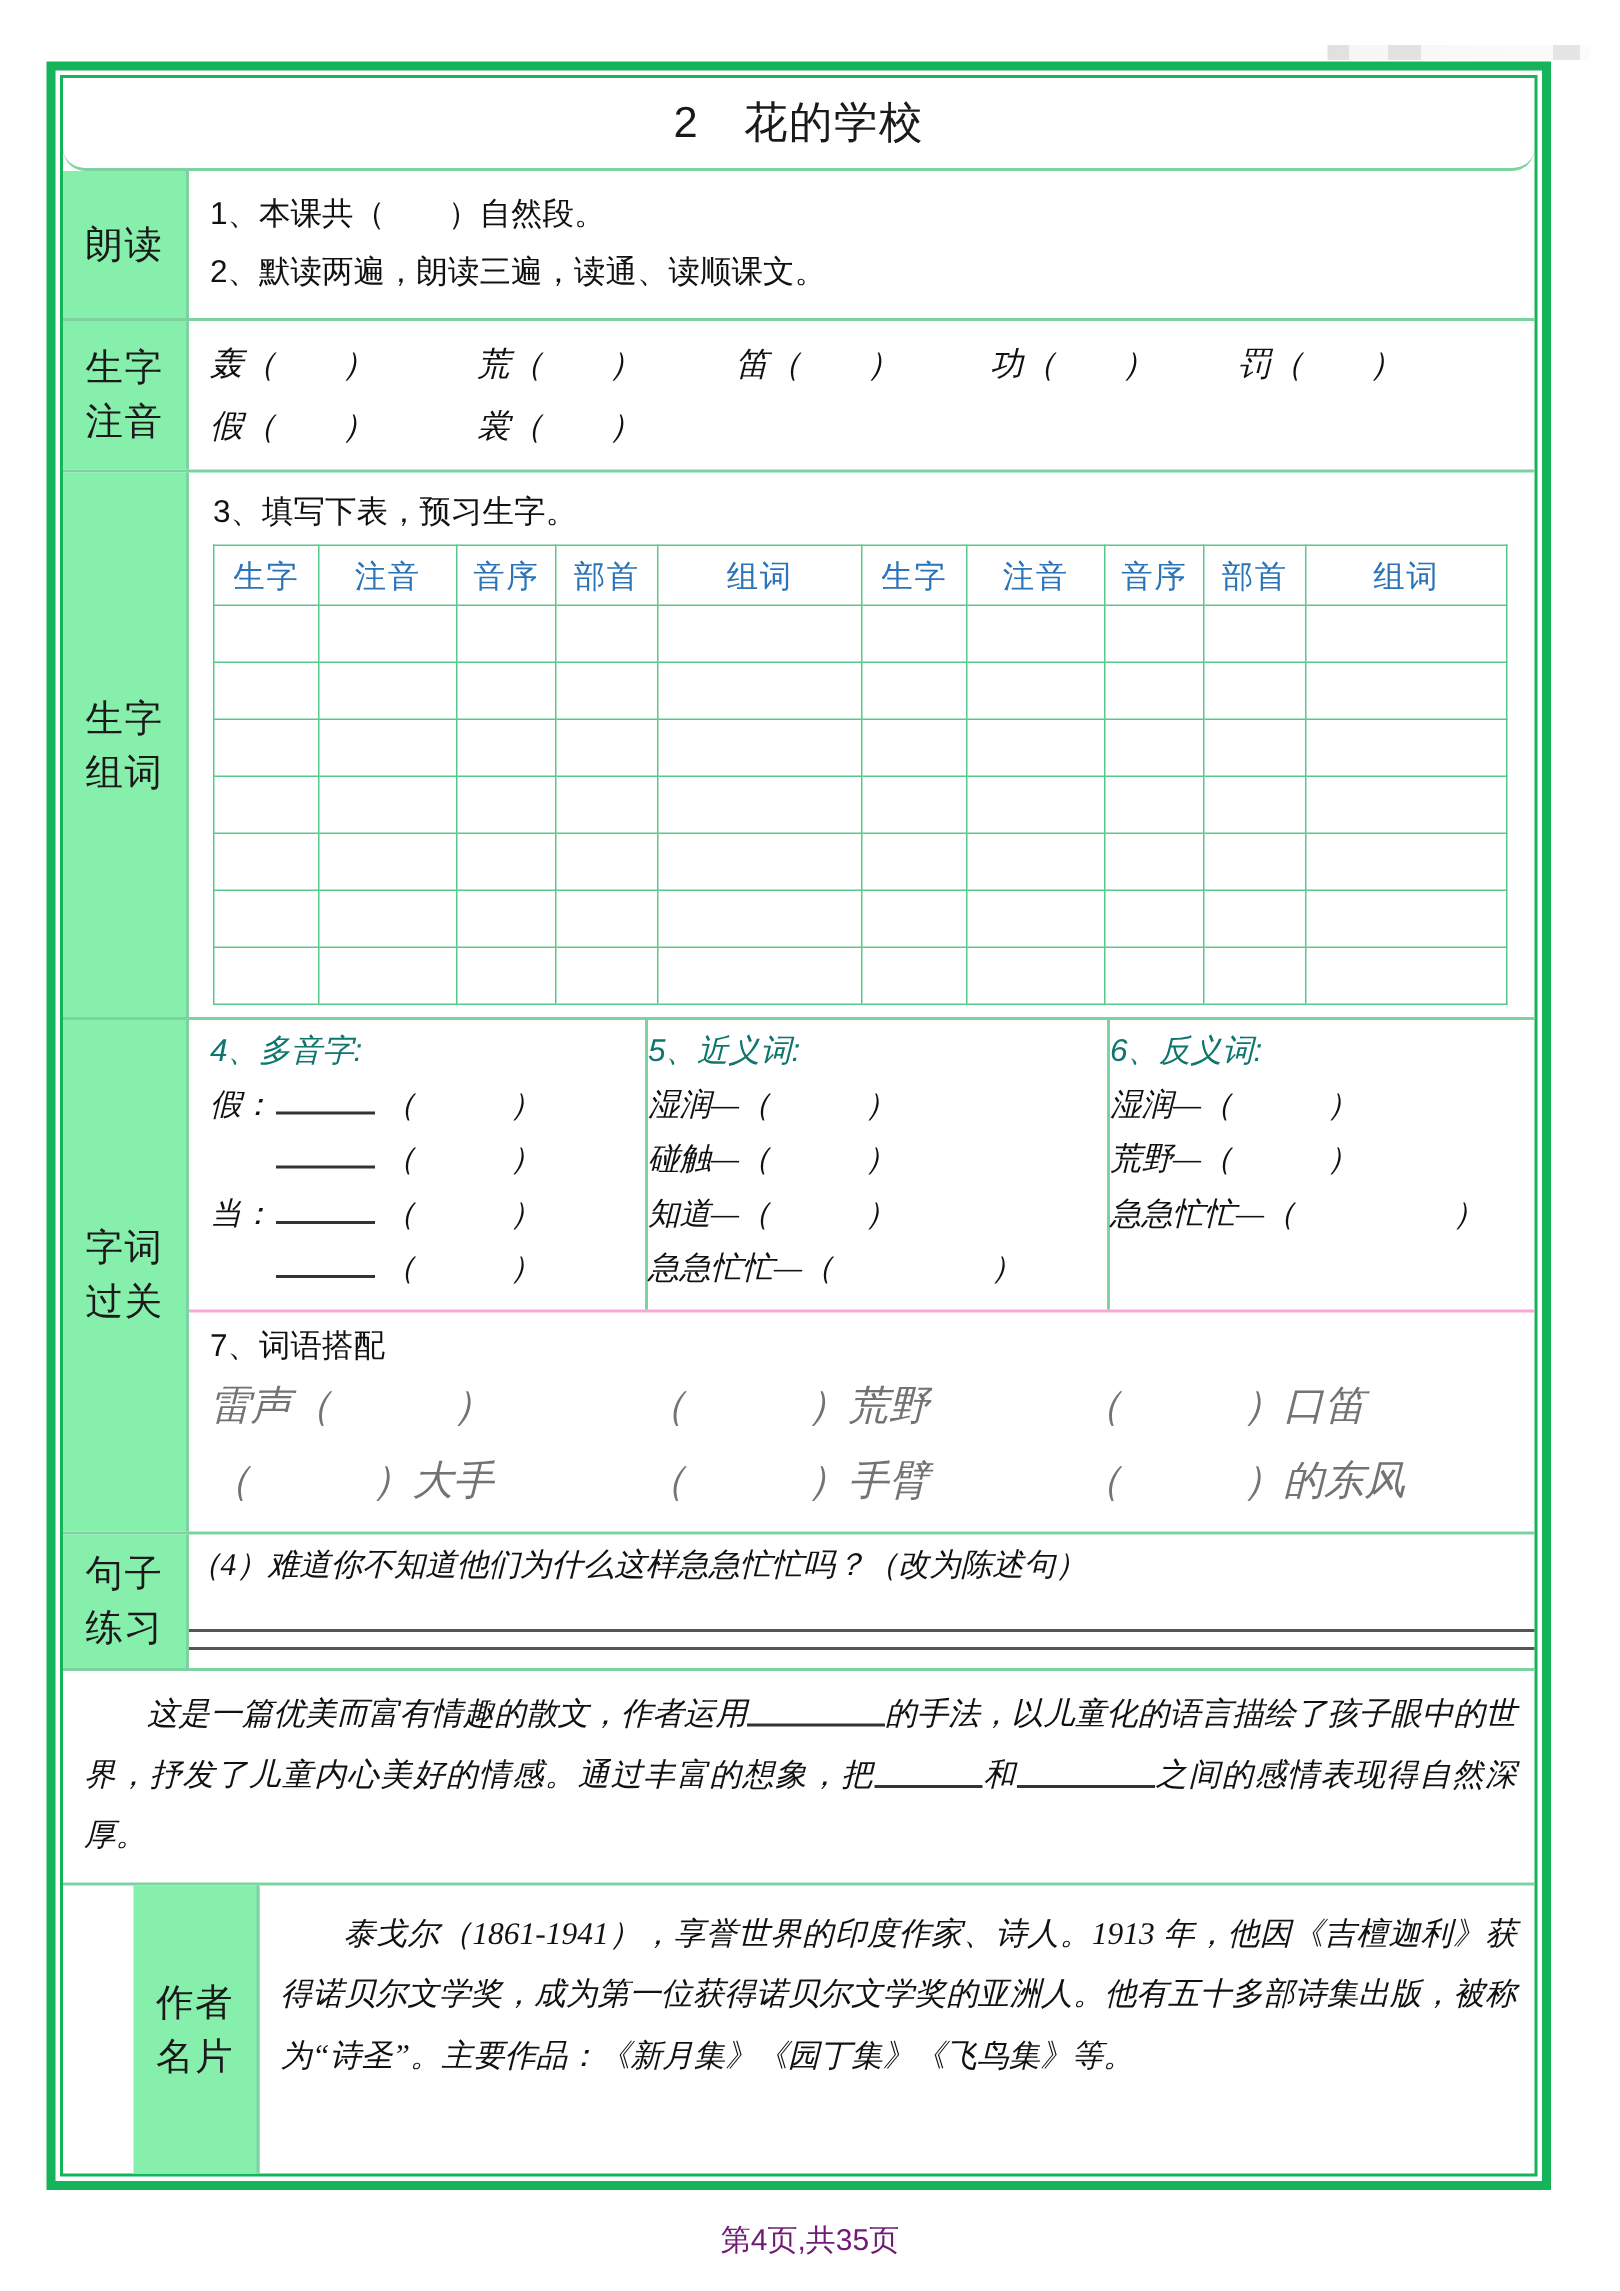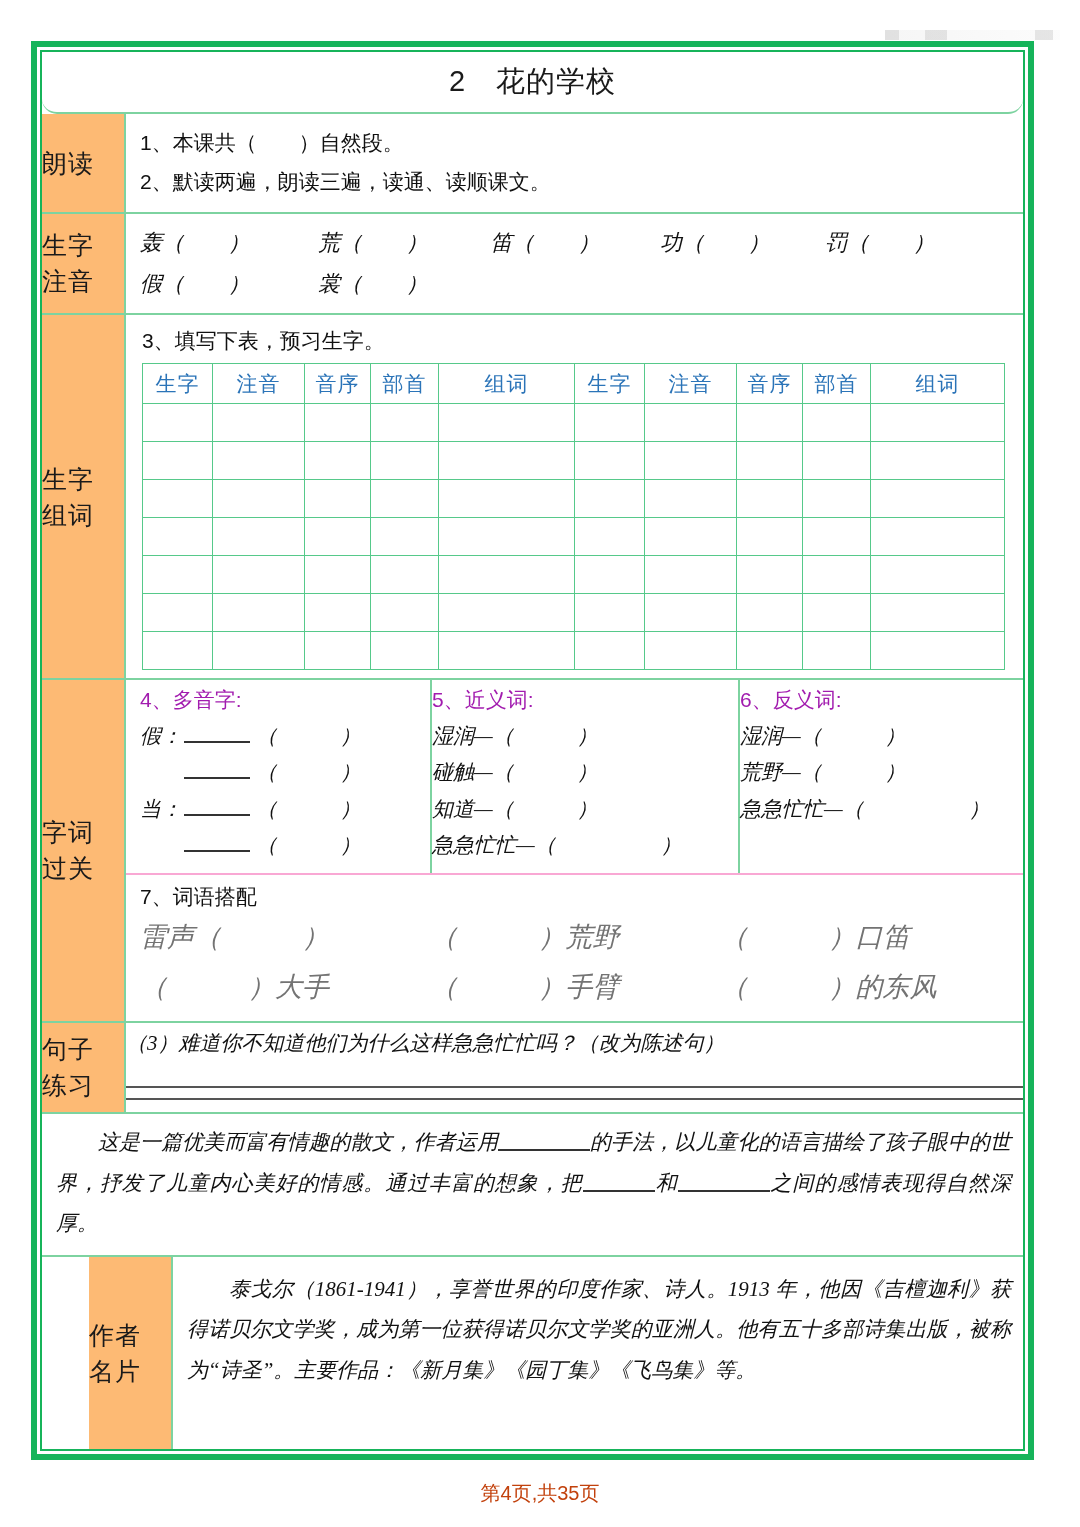--- a/index.html
+++ b/index.html
@@ -74,25 +74,26 @@
   .section {
     display: flex;
     border-bottom: 2px solid #7dd3a0;
     box-sizing: border-box;
   }
   .section:last-child { border-bottom: none; padding-left: 47px; }
 
   .label-cell {
     flex: 0 0 84px;
     width: 84px;
-    background: #fdba74;
+    background: #86efac;
     border-right: 2px solid #7dd3a0;
     box-sizing: border-box;
     display: flex;
     flex-direction: column;
+    align-items: center;
     justify-content: center;
     font-size: 25px;
     color: #1a1a1a;
     line-height: 1.45;
     letter-spacing: 1px;
   }
   .label-cell span { display: block; }
 
   .body-cell {
     flex: 1 1 auto;
@@ -150,21 +151,21 @@
     display: flex;
     width: 100%;
   }
   .triple .col {
     box-sizing: border-box;
     padding: 6px 0 10px 0;
   }
   .col-a { flex: 0 0 304px; }
   .col-b { flex: 0 0 308px; border-left: 2px solid #7dd3a0; padding-left: 14px; }
   .col-c { flex: 1 1 auto; border-left: 2px solid #7dd3a0; padding-left: 16px; }
-  .col-head { font-size: 21px; color: #a21caf; margin-bottom: 4px; }
+  .col-head { font-size: 21px; color: #0f766e; margin-bottom: 4px; font-style: italic; }
   .duo-line {
     font-size: 21px;
     color: #111;
     line-height: 1.72;
     white-space: nowrap;
     display: flex;
     align-items: baseline;
   }
   .duo-key { display: inline-block; width: 44px; }
   .ul-blank {
@@ -229,21 +230,21 @@
   .fill-l { width: 92px; }
 
   
   .footer {
     position: absolute;
     top: 1480px;
     left: 0;
     width: 1080px;
     text-align: center;
     font-size: 20px;
-    color: #c2410c;
+    color: #701a75;
   }
 </style>
 </head>
 <body>
 
 <div class="scan-artifact"></div>
 
 <div class="page-frame">
   <div class="page-frame-inner">
 
@@ -470,21 +471,21 @@
 
       </div>
     </div>
 
     <div class="section">
       <div class="label-cell">
         <span>句子</span>
         <span>练习</span>
       </div>
       <div class="body-cell sent-block">
-        <div class="sent-q kai">（3）难道你不知道他们为什么这样急急忙忙吗？（改为陈述句）</div>
+        <div class="sent-q kai">（4）难道你不知道他们为什么这样急急忙忙吗？（改为陈述句）</div>
         <div class="answer-rule"></div>
         <div class="answer-rule"></div>
       </div>
     </div>
 
     <div class="section">
       <div class="body-cell" style="padding-bottom:12px">
         <div class="para kai"><span>这是一篇优美而富有情趣的散文，作者运用</span><span class="fill fill-l"></span><span>的手法，以儿童化的语言描绘了孩子眼中的世界，抒发了儿童内心美好的情感。通过丰富的想象，把</span><span class="fill fill-m"></span><span>和</span><span class="fill fill-l"></span><span>之间的感情表现得自然深厚。</span></div>
       </div>
     </div>

